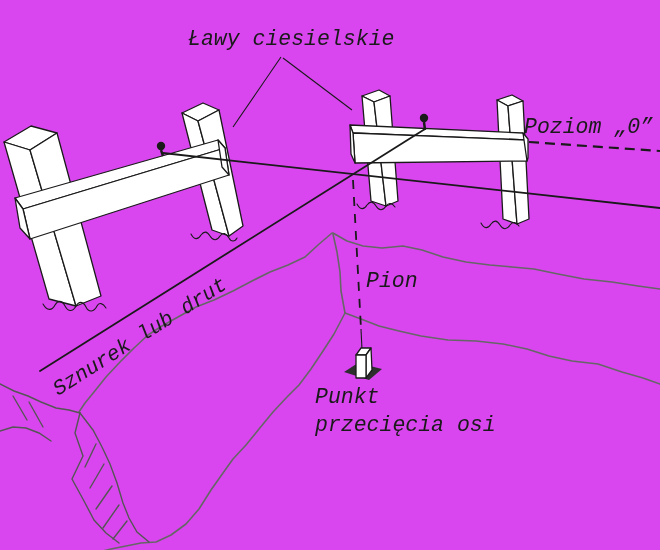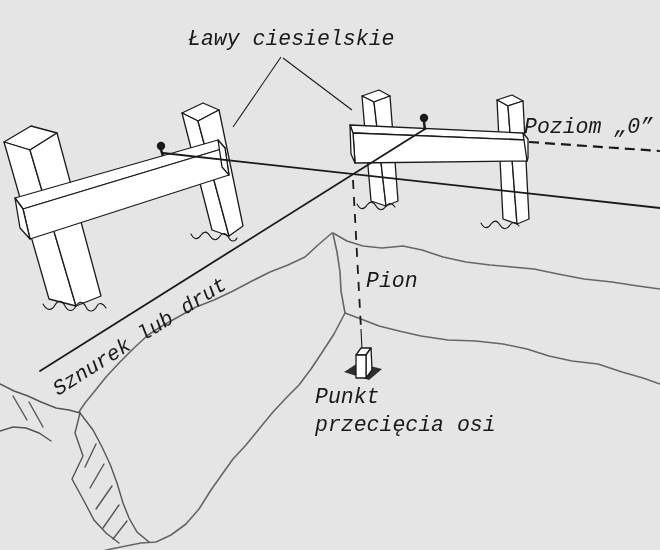--- a/index.html
+++ b/index.html
@@ -7,21 +7,21 @@
     padding: 0;
     background: #ffffff;
     width: 660px;
     height: 550px;
     overflow: hidden;
   }
   .canvas-wrap {
     position: relative;
     width: 660px;
     height: 550px;
-    background: #e5e5e5;
+    background: #d946ef;
   }
   svg text {
     font-family: "Liberation Mono", "DejaVu Sans Mono", monospace;
     font-style: italic;
     fill: #1a1a1a;
   }
   .lbl { font-size: 21.5px; letter-spacing: 0px; }
   .lbl-rot { font-size: 21px; }
   .wood { stroke: #1a1a1a; fill: #ffffff; stroke-width: 1.3; stroke-linejoin: round; }
   .pit  { stroke: #666666; fill: none; stroke-width: 1.6; stroke-linecap: round; stroke-linejoin: round; }

